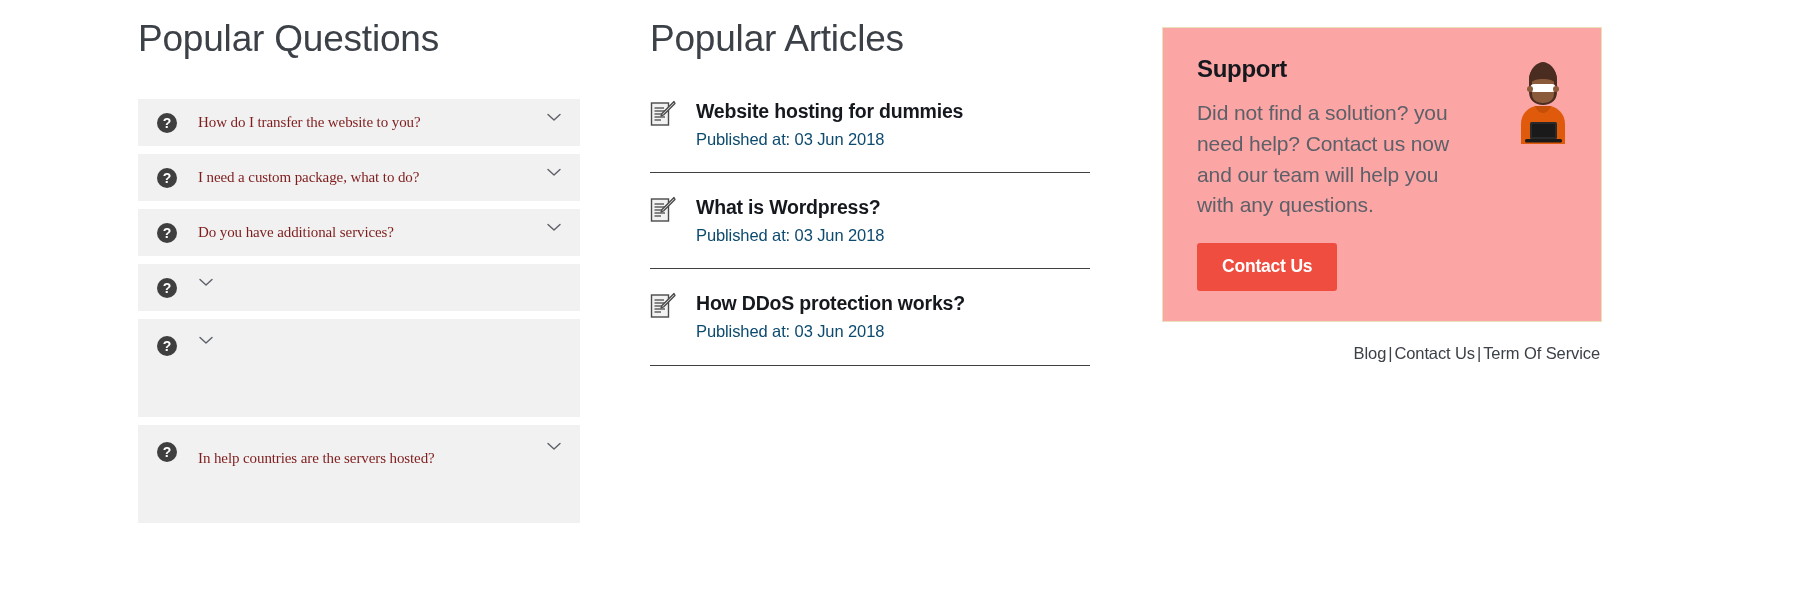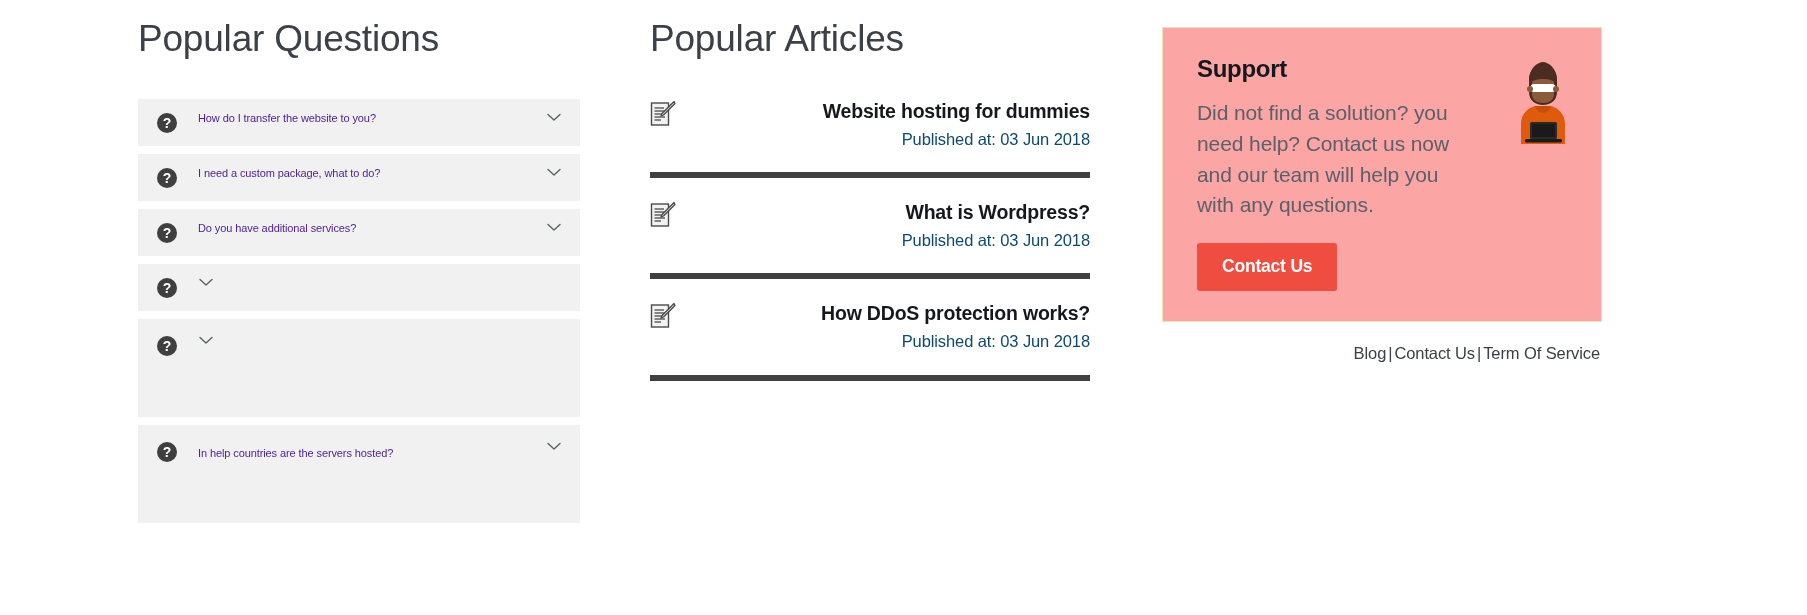--- a/index.html
+++ b/index.html
@@ -74,25 +74,26 @@
     flex: 0 0 auto;
     width: 22px;
     height: 22px;
     margin-top: 2px;
     margin-right: 20px;
     display: block;
   }
   .q-icon svg { display: block; }
   .accordion-label {
     flex: 1 1 auto;
-    font-size: 11px;
-    color: #4c1d95;
+    font-size: 15px;
+    color: #7f1d1d;
     line-height: 1.62;
     letter-spacing: -0.1px;
     padding-right: 6px;
+    font-family: Liberation Serif, serif;
   }
   .accordion-item.two-line .accordion-label {
     line-height: 2.55;
     padding-right: 34px;
   }
   .chevron {
     flex: 0 0 auto;
     width: 16px;
     height: 22px;
     margin-top: 3px;
@@ -101,24 +102,23 @@
     justify-content: center;
   }
   .chevron svg { display: block; }
 
   
   .article-list { display: block; }
   .article-item {
     display: flex;
     align-items: flex-start;
     padding: 0 0 22px 0;
-    border-bottom: 6px solid #404040;
+    border-bottom: 1px solid #404040;
     margin-bottom: 22px;
     cursor: pointer;
-    text-align: right;
   }
   .article-item:last-child { margin-bottom: 0; }
   .article-icon {
     flex: 0 0 auto;
     width: 26px;
     height: 30px;
     margin-right: 20px;
     margin-top: 1px;
   }
   .article-icon svg { display: block; }

